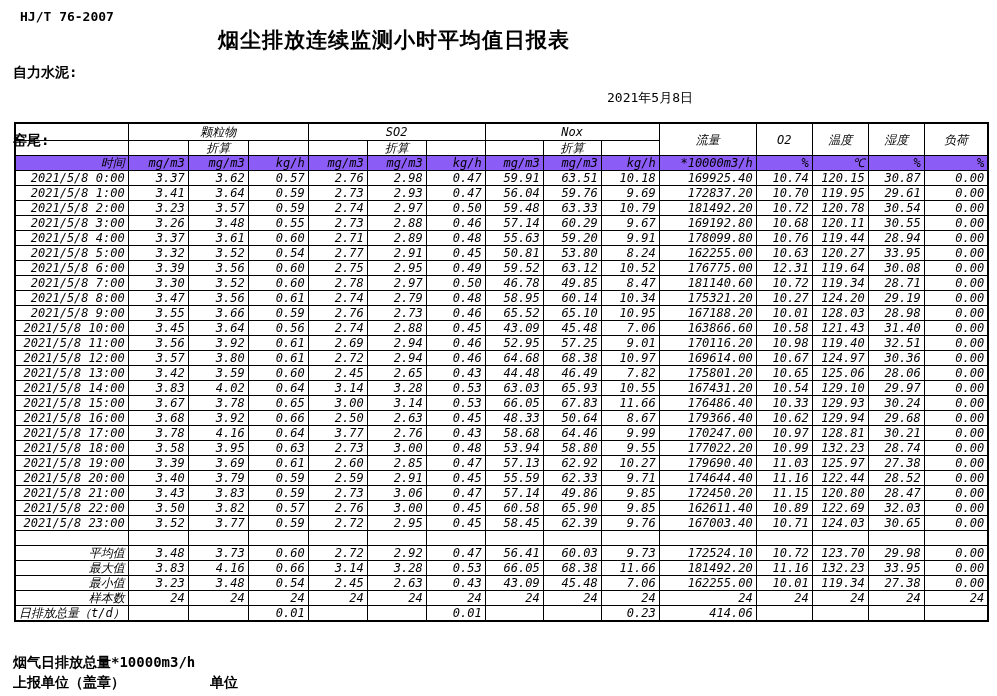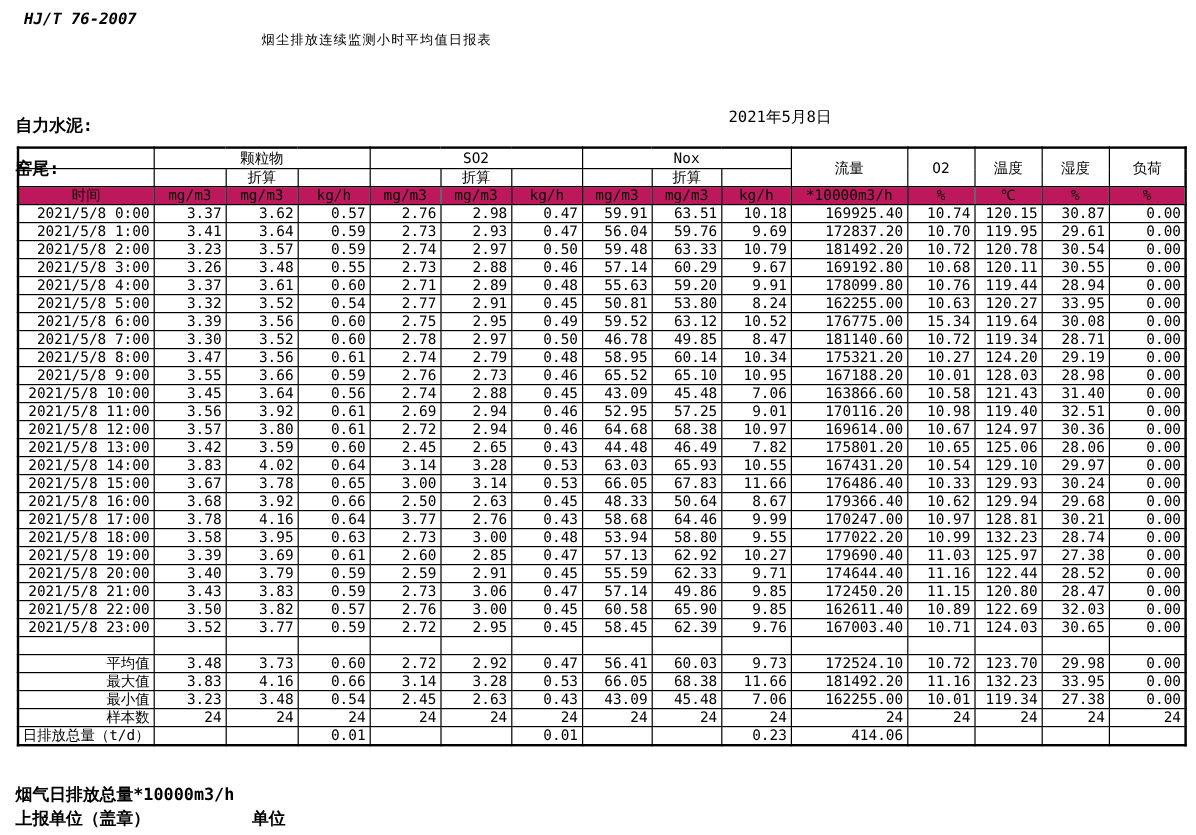--- a/index.html
+++ b/index.html
@@ -2,38 +2,39 @@
 <html><head>
 <meta charset="utf-8">
 <style>
   html,body{margin:0;padding:0;}
   body{
     width:997px;height:696px;background:#ffffff;color:#000;
     font-family:"DejaVu Sans Mono","Liberation Mono",monospace;
     position:relative;overflow:hidden;
   }
   .abs{position:absolute;white-space:nowrap;}
-  #doc-code{left:20px;top:9px;font-size:13px;font-weight:bold;font-style:italic;}
-  #title{left:218px;top:26px;font-size:11px;font-weight:normal;letter-spacing:1px;}
-  #company{left:13px;top:64px;font-size:14px;font-weight:bold;margin-top:32px;}
+  #doc-code{left:20px;top:9px;font-size:13px;font-weight:bold;}
+  #title{left:218px;top:26px;font-size:21px;font-weight:bold;letter-spacing:1px;}
+  #company{left:13px;top:64px;font-size:14px;font-weight:bold;}
   #kiln{left:13px;top:88px;font-size:14px;font-weight:bold;margin-top:44px;}
   #date{left:607px;top:89px;font-size:13px;}
   #report-table{
     position:absolute;left:14px;top:122px;
     border-collapse:collapse;table-layout:fixed;
     border:2px solid #000;
+    font-style:italic;
   }
   #report-table th,#report-table td{
     border:1px solid #000;
     font-size:12px;font-weight:normal;
     padding:0 3px;height:14px;line-height:14px;
     overflow:hidden;white-space:nowrap;
   }
   #report-table thead tr.r1 th{height:16px;}
-  .green{background:#be185d;}
+  .green{background:#8b5cf6;text-align:right;}
   td.time,td.val{text-align:right;}
   td.sum-label{text-align:right;}
   td.sum-label.left{text-align:center;}
   th{text-align:center;}
   #flue-total{left:13px;top:654px;font-size:14px;font-weight:bold;text-align:center;}
   #report-unit{left:13px;top:674px;font-size:14px;font-weight:bold;}
   #unit-label{left:210px;top:674px;font-size:14px;font-weight:bold;}
 </style>
 </head>
 <body>
@@ -212,21 +213,21 @@
         <td class="val">3.39</td>
         <td class="val">3.56</td>
         <td class="val">0.60</td>
         <td class="val">2.75</td>
         <td class="val">2.95</td>
         <td class="val">0.49</td>
         <td class="val">59.52</td>
         <td class="val">63.12</td>
         <td class="val">10.52</td>
         <td class="val">176775.00</td>
-        <td class="val">15.34</td>
+        <td class="val">12.31</td>
         <td class="val">119.64</td>
         <td class="val">30.08</td>
         <td class="val">0.00</td>
       </tr>
       <tr>
         <td class="time">2021/5/8 7:00</td>
         <td class="val">3.30</td>
         <td class="val">3.52</td>
         <td class="val">0.60</td>
         <td class="val">2.78</td>

